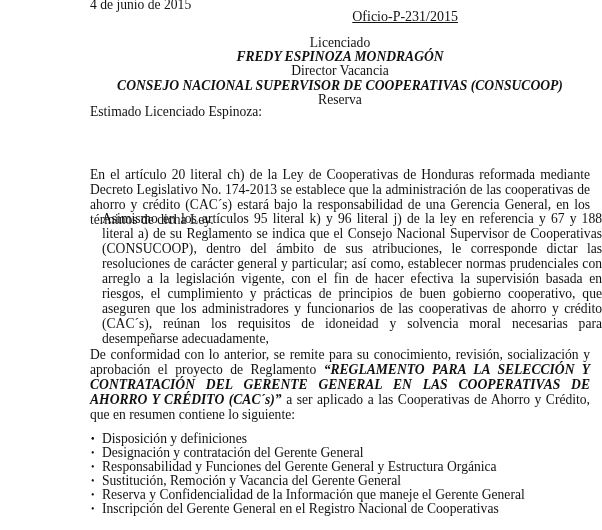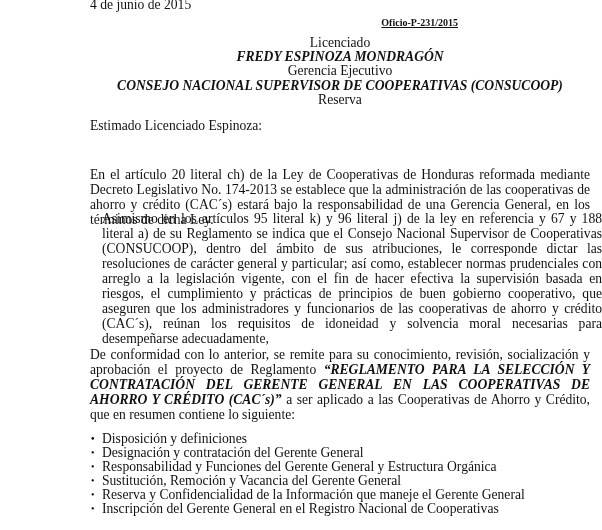--- a/index.html
+++ b/index.html
@@ -25,38 +25,38 @@
   }
   .date {
     position: absolute;
     left: 90px;
     top: -3px;
     font-size: 13.6px;
   }
   .ref {
     position: absolute;
     right: 22px;
-    top: 15px;
-    font-size: 10px;
-    font-weight: bold;
+    top: 9px;
+    font-size: 14px;
+    font-weight: normal;
     text-decoration: underline;
   }
   .recipient {
     position: absolute;
     left: 90px;
     top: 36px;
     width: 500px;
     line-height: 14.2px;
   }
   .recipient div { white-space: nowrap; text-align: center; }
   .bold { font-weight: bold; font-style: italic; }
   .salutation {
     position: absolute;
     left: 90px;
-    top: 118px;
+    top: 104px;
   }
   .para {
     position: absolute;
     left: 90px;
     width: 500px;
     text-align: justify;
     margin: 0;
   }
   .p1 { top: 147px; margin-top: 20px; }
   .p2 { top: 211px; margin-left: 12px; }
@@ -86,21 +86,21 @@
 <body>
 
 <div class="page">
 
   <div class="date">4 de junio de 2015</div>
   <div class="ref">Oficio-P-231/2015</div>
 
   <div class="recipient">
     <div>Licenciado</div>
     <div class="bold">FREDY ESPINOZA MONDRAGÓN</div>
-    <div>Gerencia Ejecutivo</div>
+    <div>Director Vacancia</div>
     <div class="bold">CONSEJO NACIONAL SUPERVISOR DE COOPERATIVAS (CONSUCOOP)</div>
     <div>Reserva</div>
   </div>
 
   <div class="salutation">Estimado Licenciado Espinoza:</div>
 
   <p class="para p1">En el artículo 20 literal ch) de la Ley de Cooperativas de Honduras reformada mediante Decreto Legislativo No. 174-2013 se establece que la administración de las cooperativas de ahorro y crédito (CAC´s) estará bajo la responsabilidad de una Gerencia General, en los términos de dicha Ley.</p>
 
   <p class="para p2">Asimismo en los artículos 95 literal k) y 96 literal j) de la ley en referencia y 67 y 188 literal a) de su Reglamento se indica que el Consejo Nacional Supervisor de Cooperativas (CONSUCOOP), dentro del ámbito de sus atribuciones, le corresponde dictar las resoluciones de carácter general y particular; así como, establecer normas prudenciales con arreglo a la legislación vigente, con el fin de hacer efectiva la supervisión basada en riesgos, el cumplimiento y prácticas de  principios de buen gobierno cooperativo, que aseguren que los administradores y funcionarios de las cooperativas de ahorro y crédito (CAC´s), reúnan los requisitos de idoneidad y solvencia moral necesarias para desempeñarse adecuadamente,</p>
 

